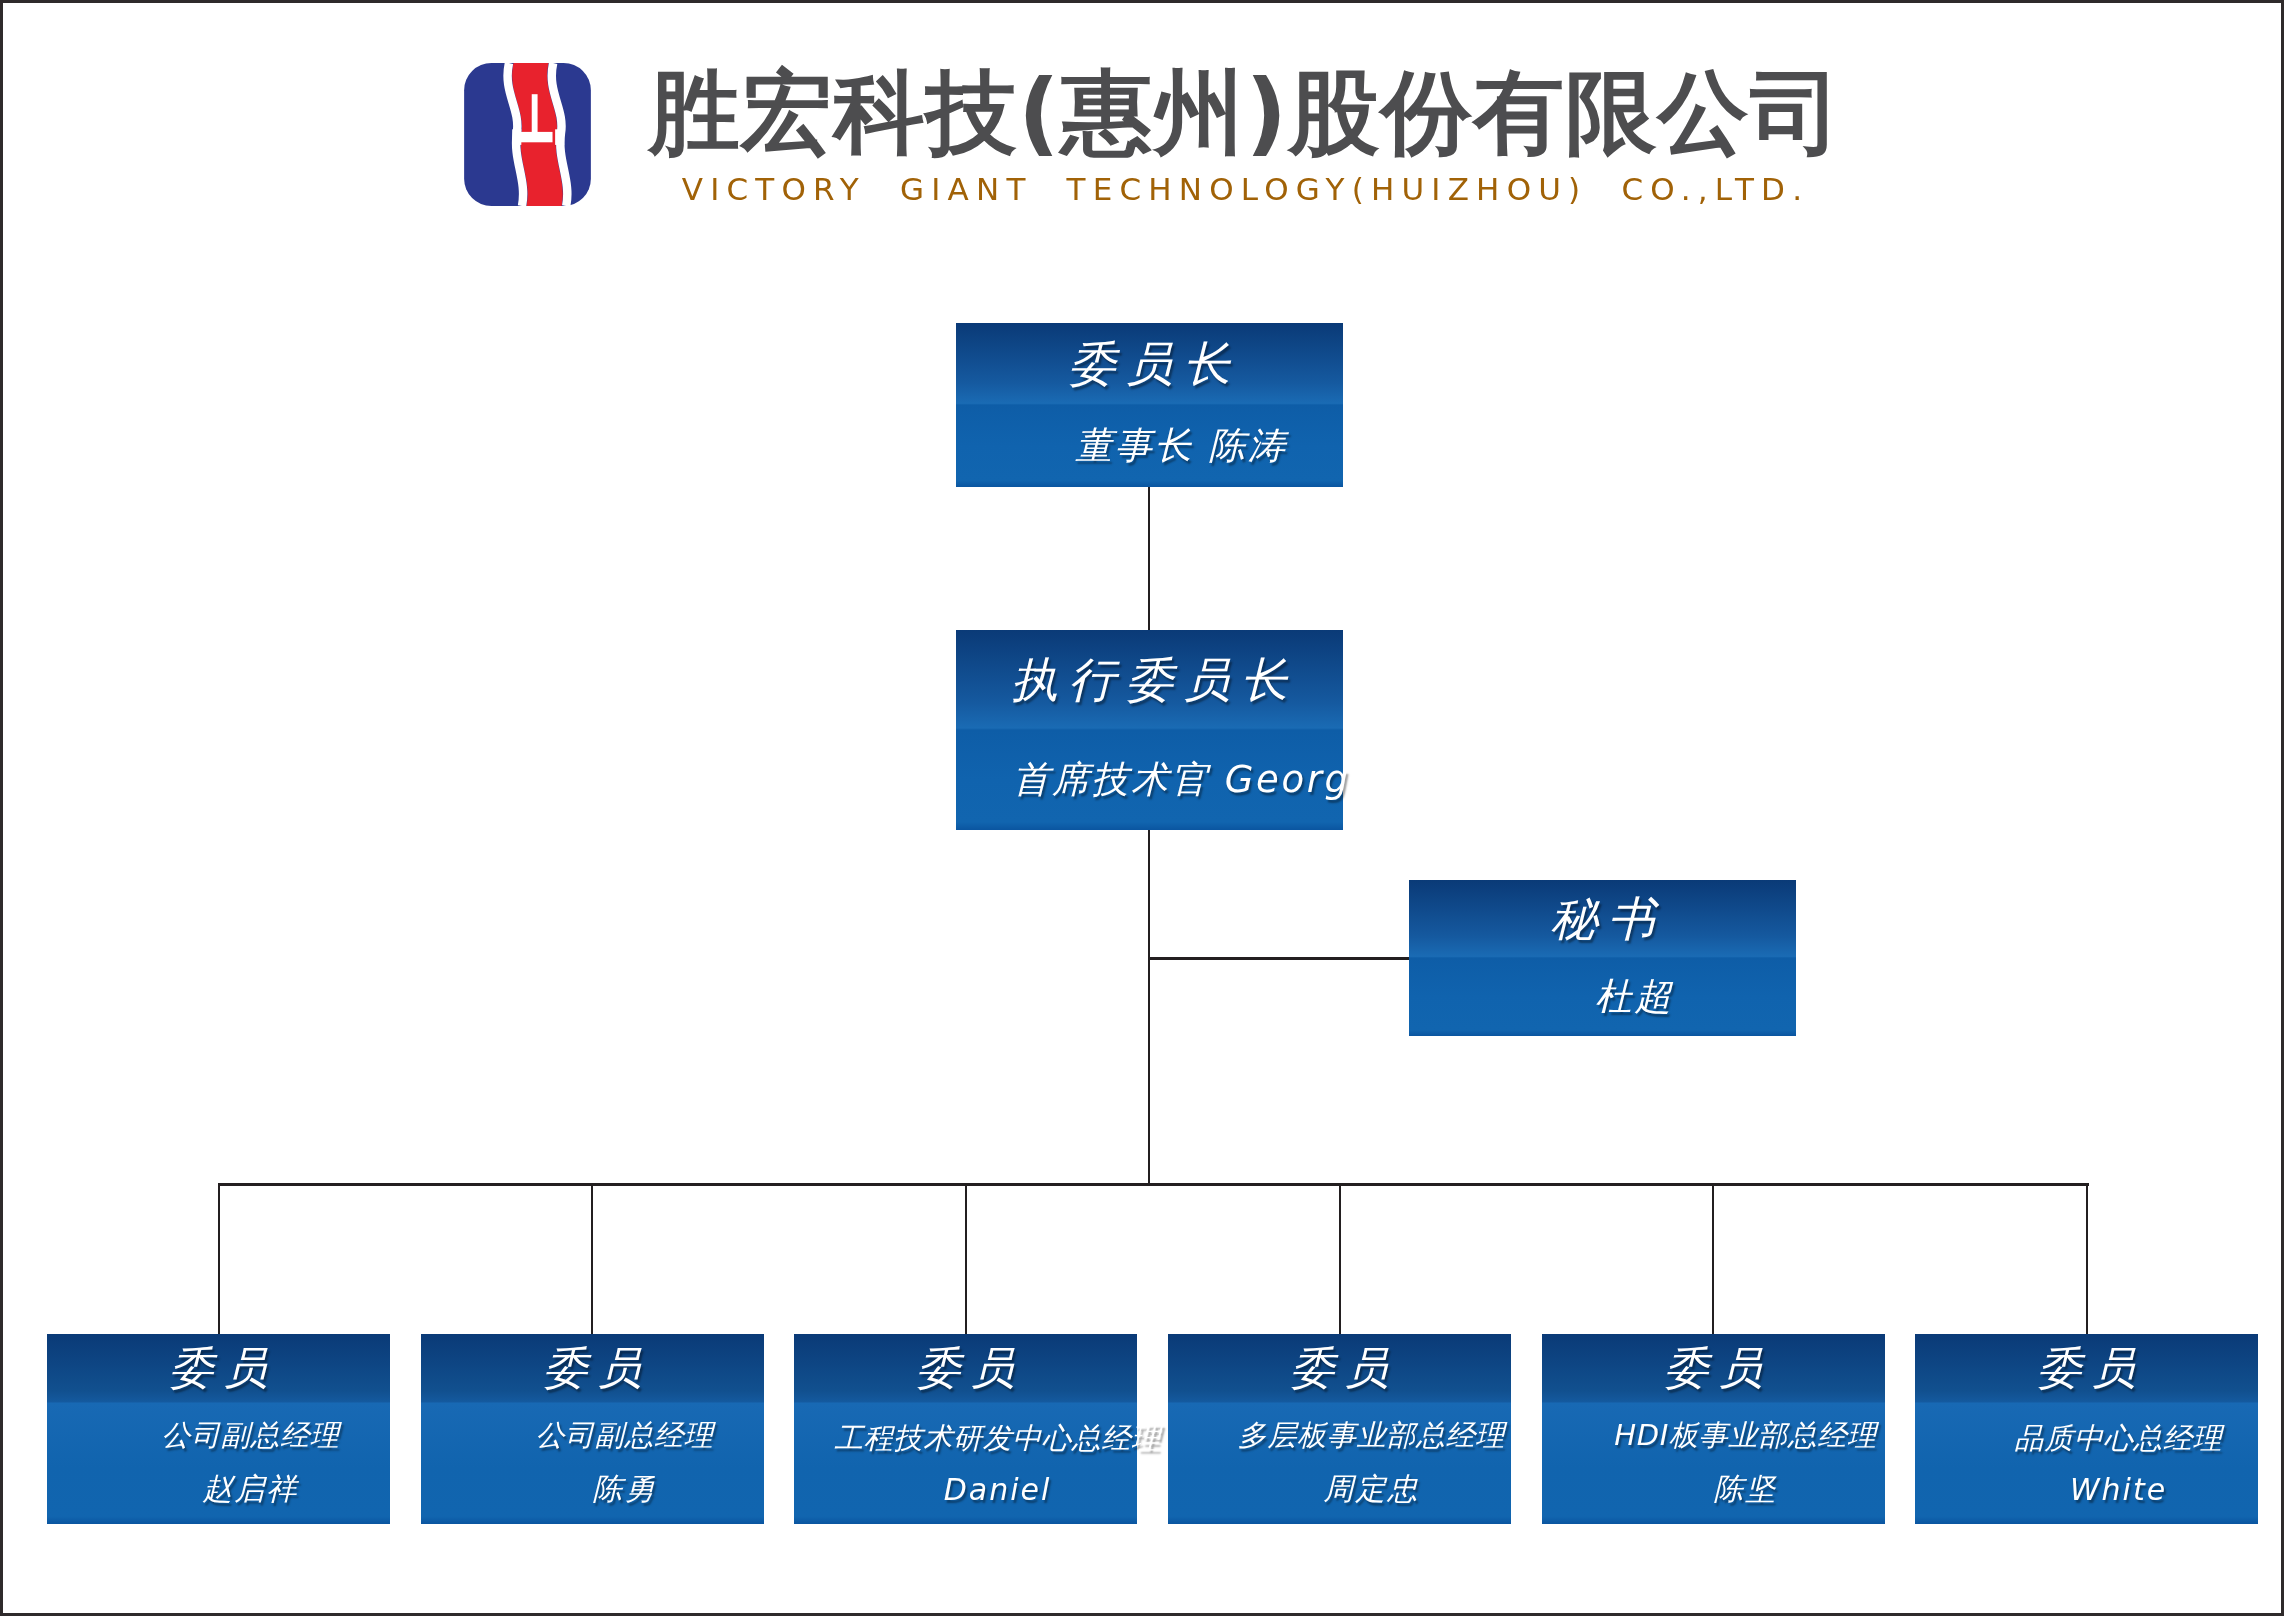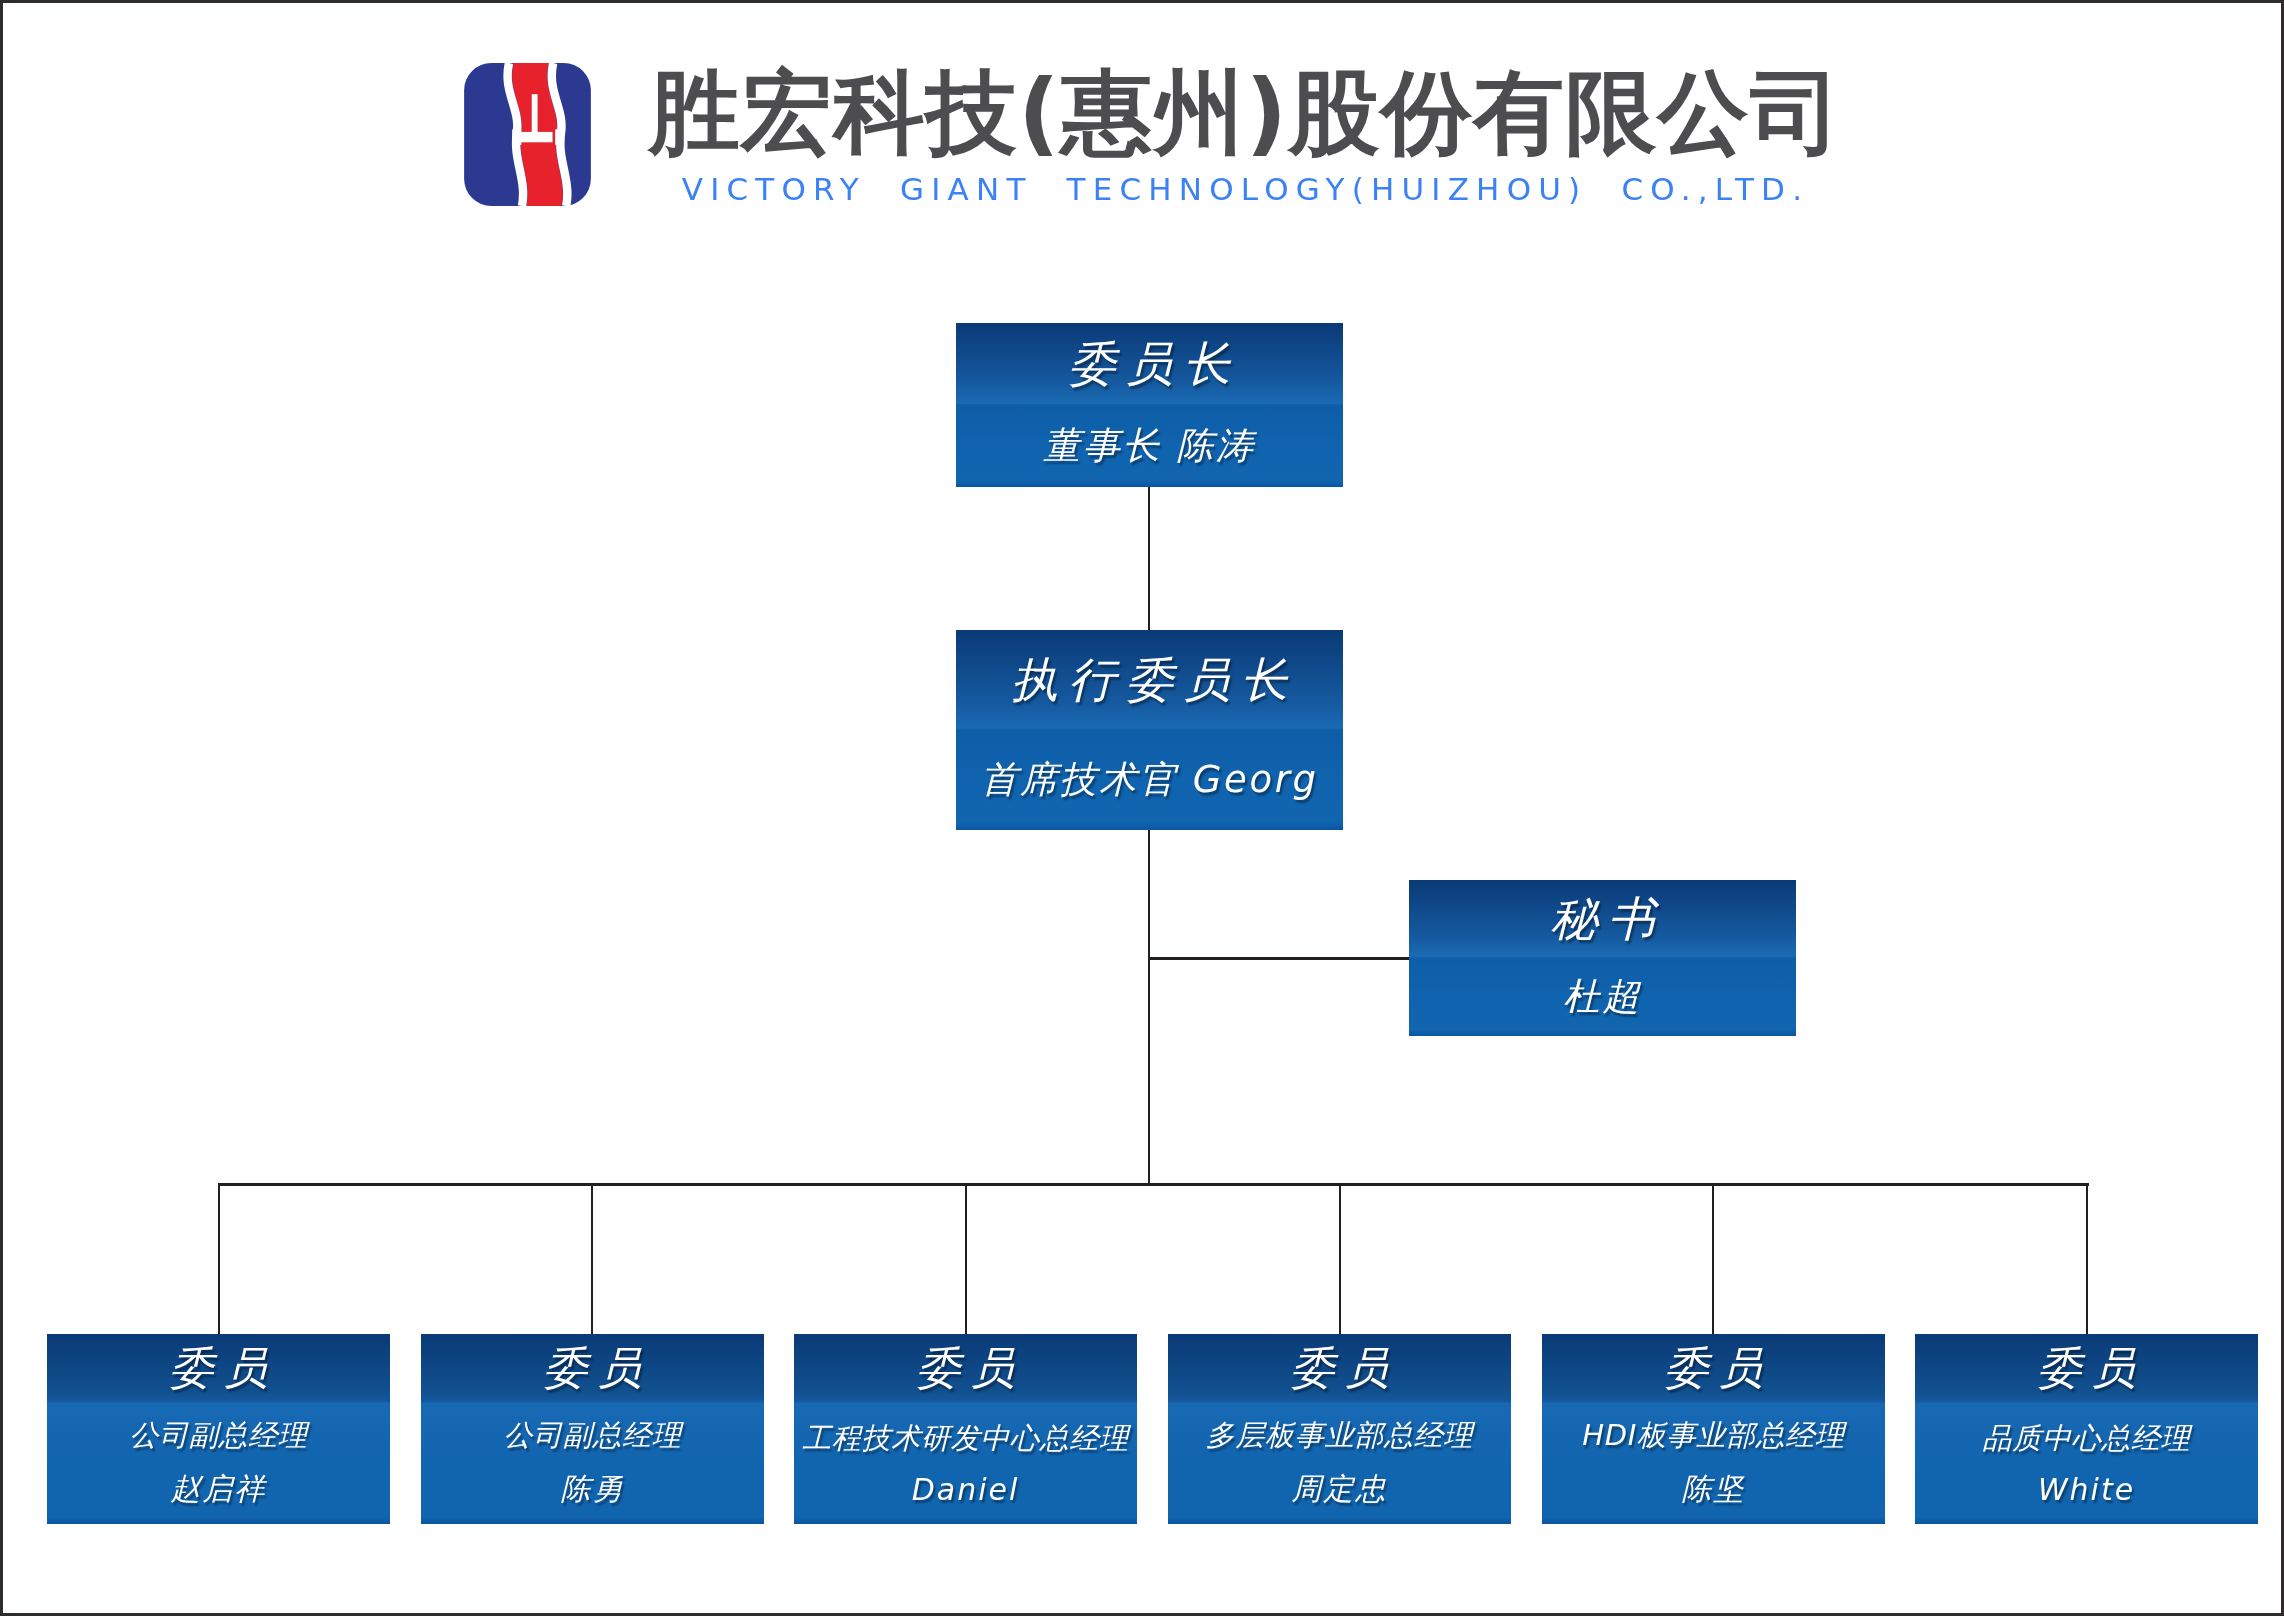--- a/index.html
+++ b/index.html
@@ -19,39 +19,40 @@
     position:absolute;left:621px;top:49px;width:1243px;
     text-align:center;
     font-size:91px;font-weight:700;letter-spacing:1.3px;
     color:#4d4d4f;white-space:nowrap;
   }
   .en-title{
     position:absolute;left:621px;top:168px;width:1243px;
     text-align:center;
     font-size:31px;font-weight:500;
     letter-spacing:7.2px;word-spacing:17px;
-    color:#3b82f6;white-space:nowrap;
+    color:#a16207;white-space:nowrap;
   }
 
   
   .node{
     position:absolute;
     color:#ffffff;
     text-shadow:2px 2.6px 2px rgba(0,0,0,0.38);
     font-style:italic;
   }
   .node .nt{
     position:absolute;left:0;top:0;width:100%;
     display:flex;align-items:center;justify-content:center;
     white-space:nowrap;
   }
   .node .nb{
     position:absolute;left:0;bottom:0;width:100%;
     display:flex;flex-direction:column;align-items:center;justify-content:center;
     white-space:nowrap;
+    padding-left:32px;
   }
   .big{
     width:387px;height:164px;
     background:linear-gradient(to bottom,
       #0a3a77 0%, #15599f 36%, #1a6bb4 49%,
       #0e5da7 50%, #1063ae 75%, #1165af 96%, #0a55a0 100%);
   }
   .big .nt{height:50%;font-size:47px;letter-spacing:10.4px;text-indent:10.4px;}
   .big .nb{height:50%;font-size:37px;letter-spacing:2.6px;}
 

